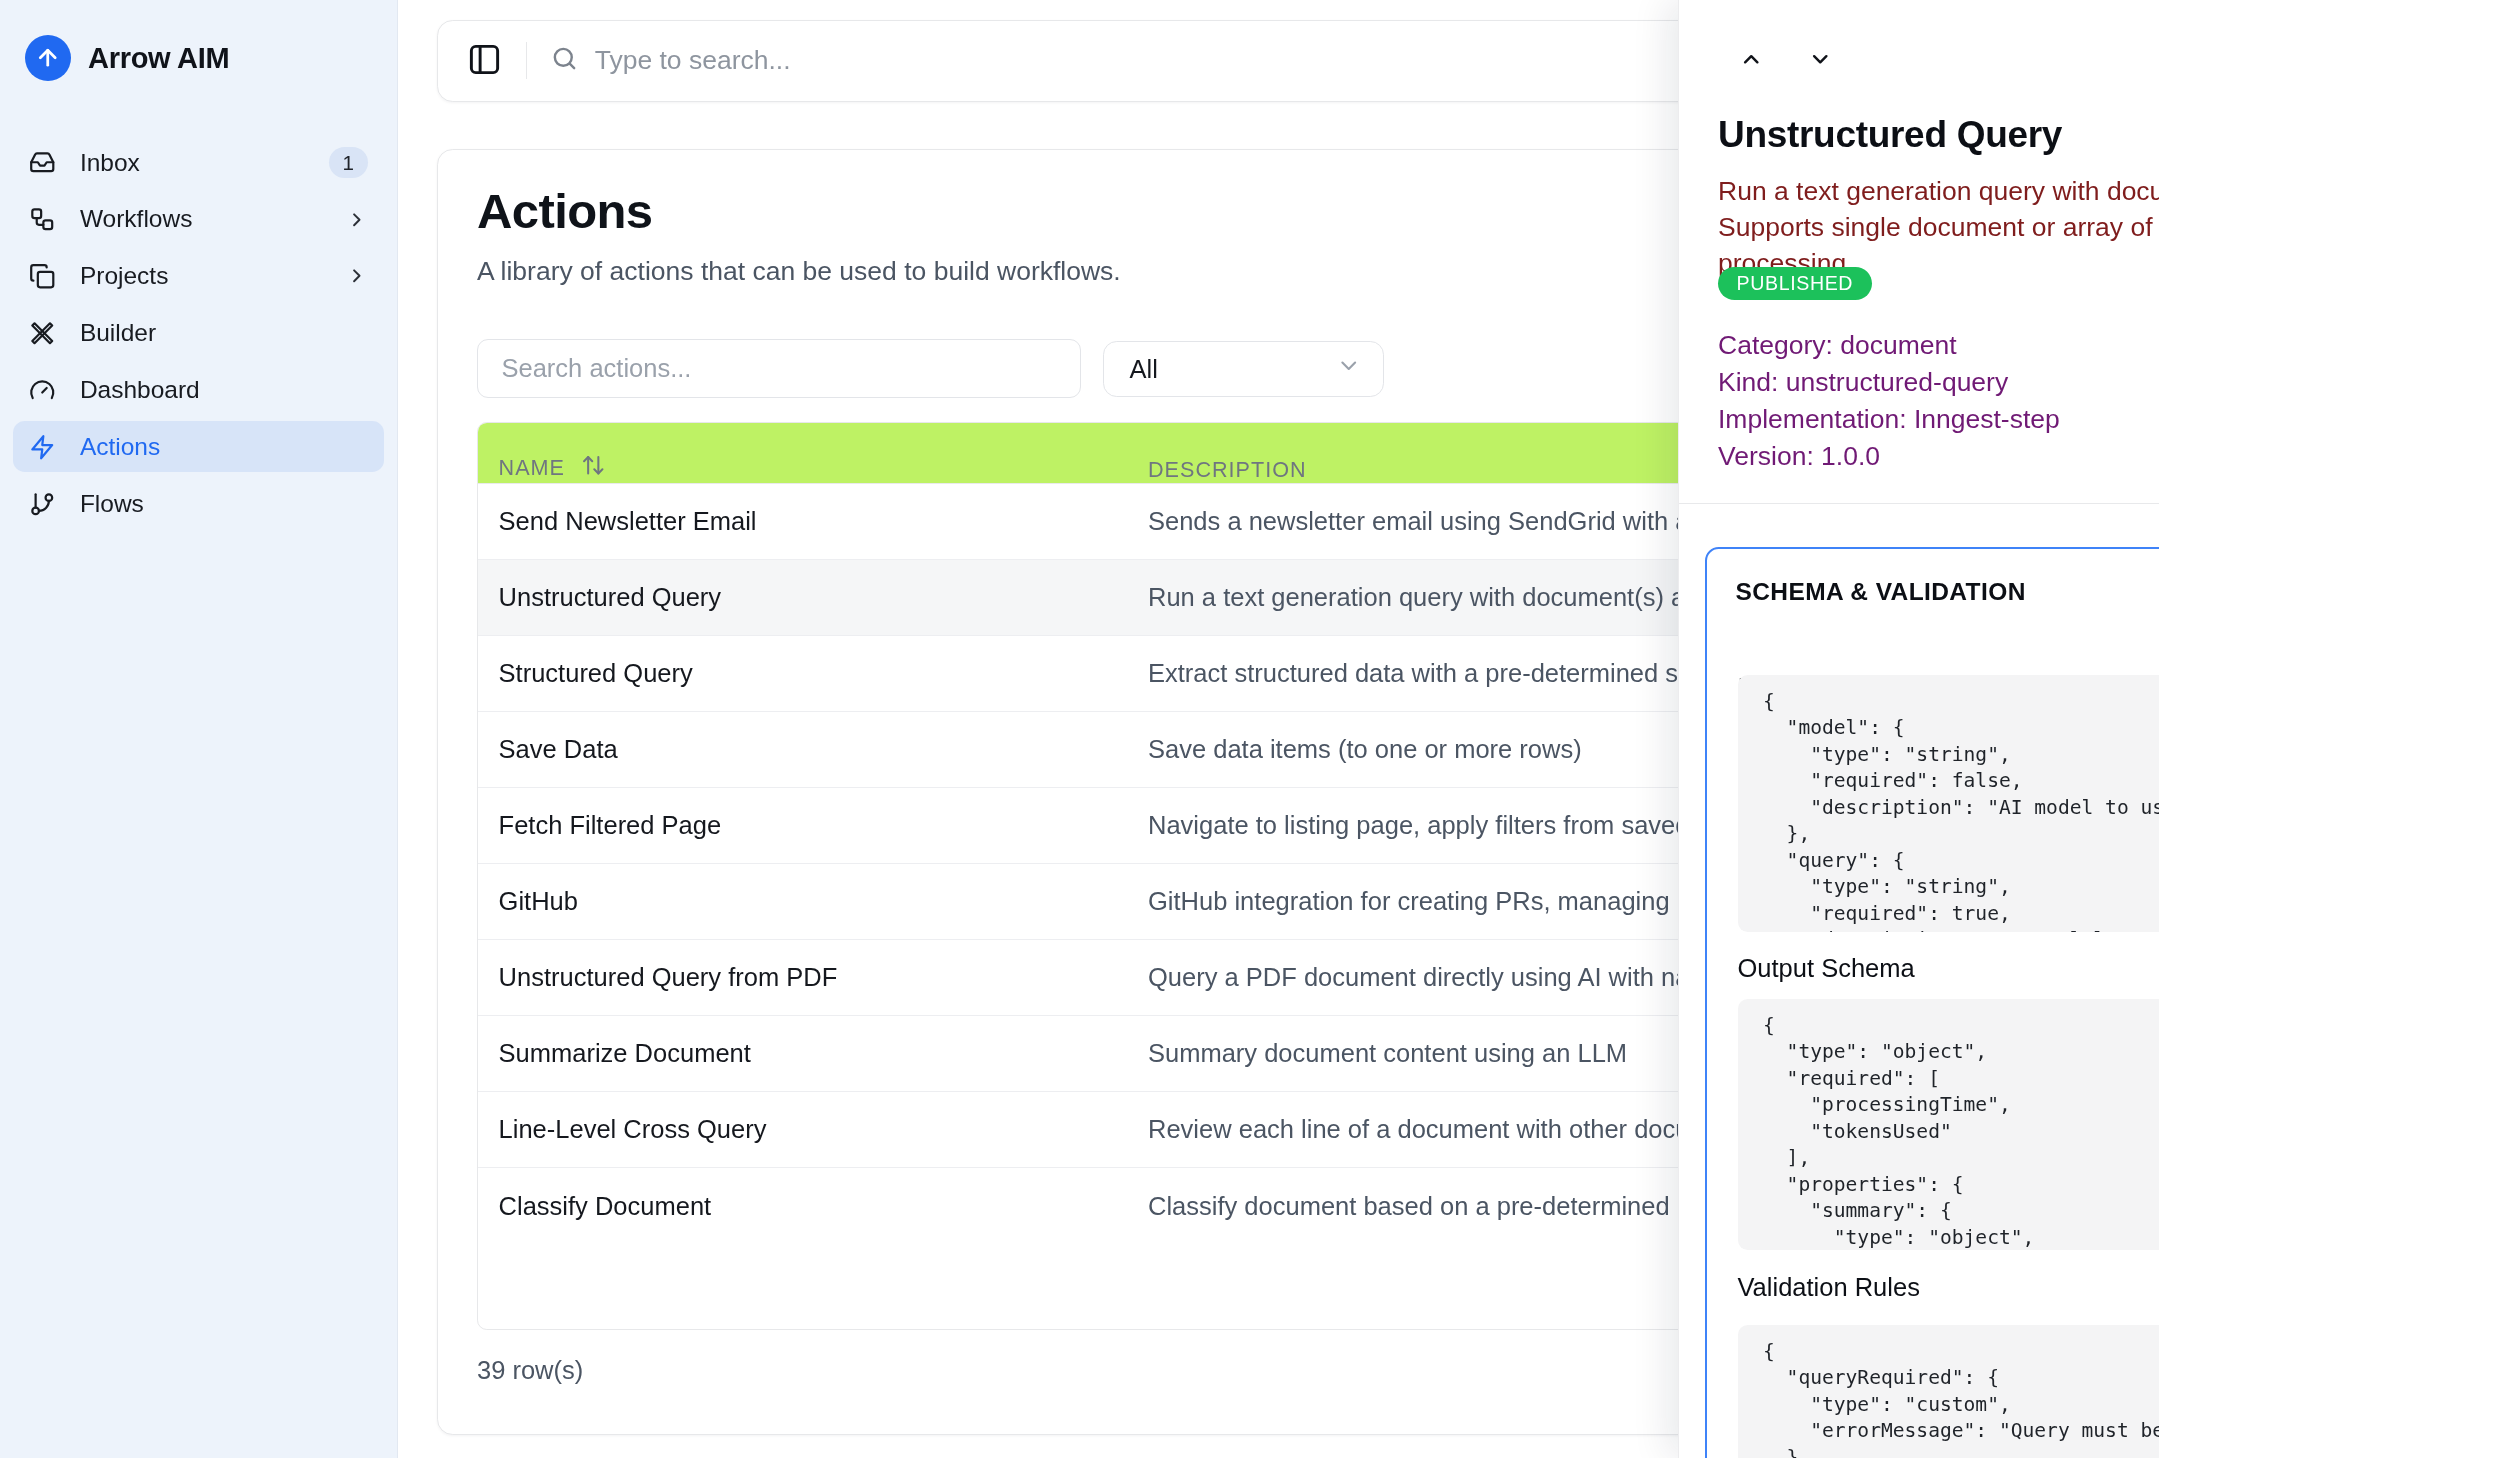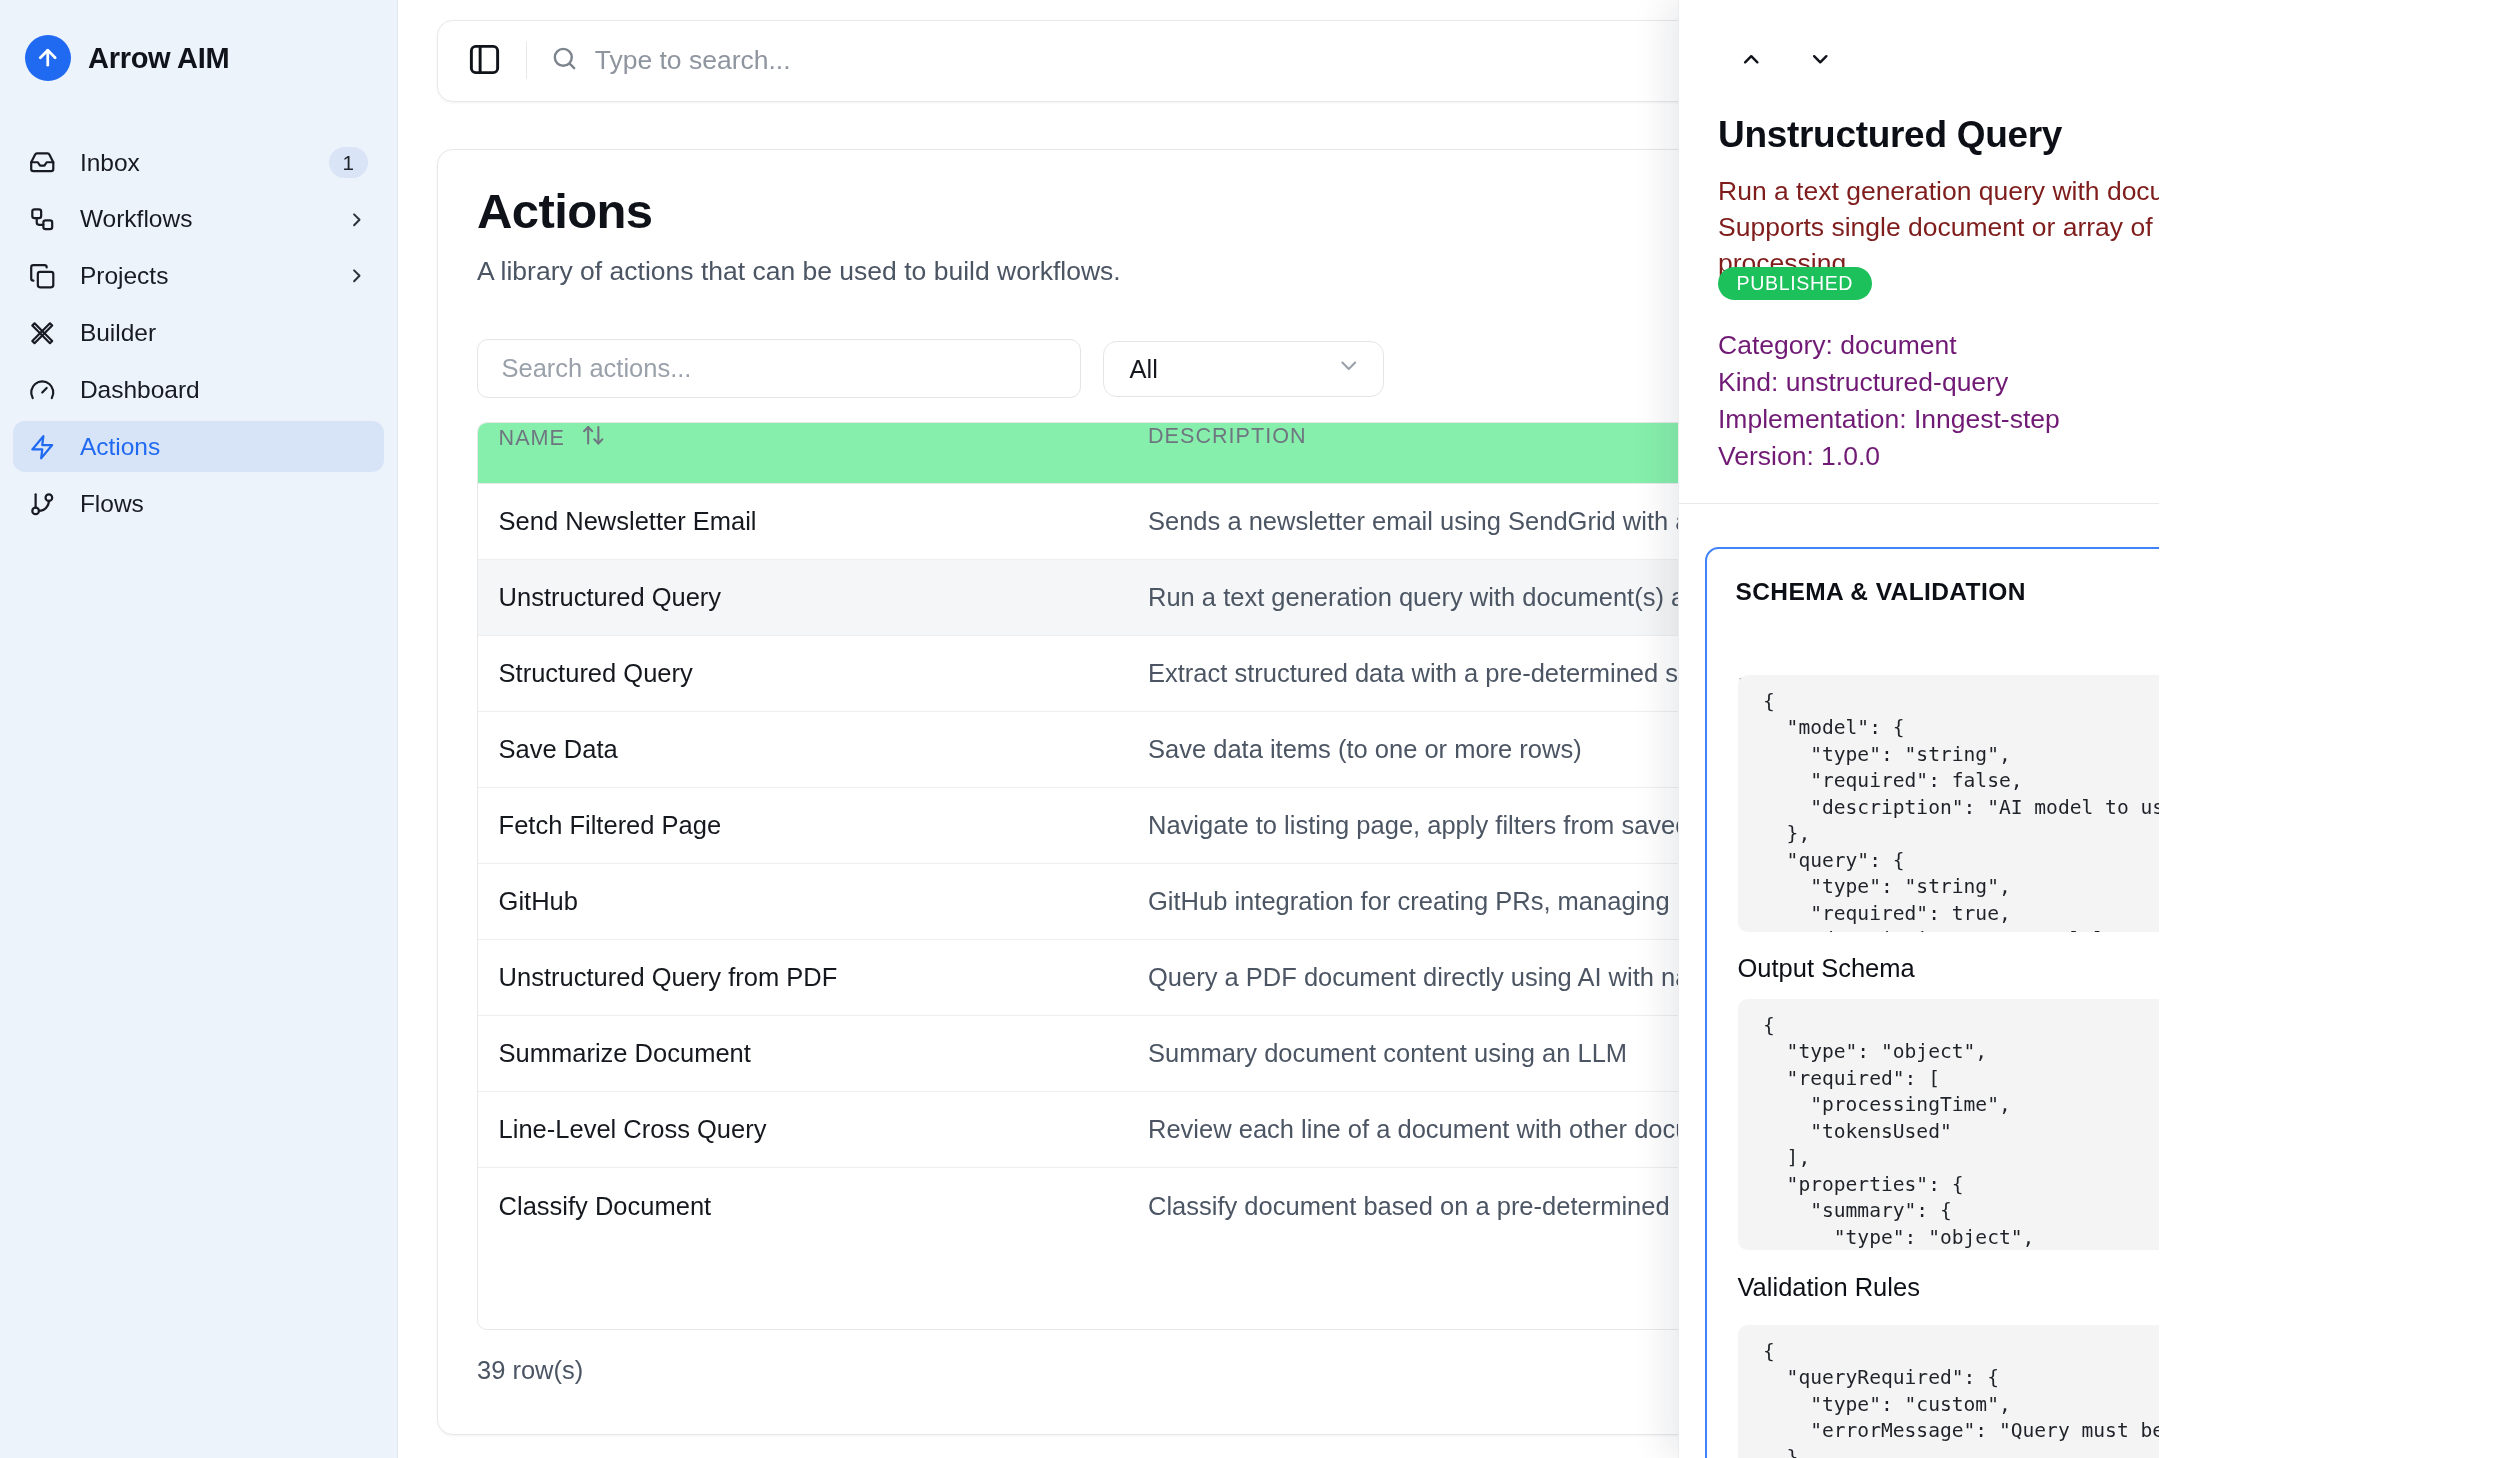--- a/index.html
+++ b/index.html
@@ -36,21 +36,21 @@
   .main-card { position:absolute; left:437px; top:149px; width:2058px; height:1286px; background:#fff; border:1px solid #e7e8ea; border-radius:15.7px; box-shadow:0 1px 2.9px rgba(16,24,40,.05); }
   .page-title { position:absolute; left:39px; top:33px; font-size:49px; font-weight:700; color:#0f1319; letter-spacing:-0.6px; }
   .page-subtitle { position:absolute; left:39px; top:106px; font-size:26.5px; color:#4b5563; }
   .actions-search { position:absolute; left:39px; top:189px; width:604px; height:59px; border:1px solid #e3e5e9; border-radius:11px; background:#fff; display:flex; align-items:center; padding:0 23.5px;justify-content:center; }
   .actions-search input { border:none; outline:none; width:100%; font-size:25.5px; color:#30343b; font-family:inherit; background:transparent; }
   .actions-search input::placeholder { color:#9aa1ab; }
   .filter-select { position:absolute; left:665px; top:191px; width:281px; height:56px; border:1px solid #e3e5e9; border-radius:13.7px; background:#fff; display:flex; align-items:center; justify-content:space-between; padding:0 21.6px 0 25.5px; font-size:25.5px; color:#15181e; cursor:pointer; }
   .filter-select svg { width:25.5px; height:25.5px; color:#9aa1ab; }
 
   .tablewrap { position:absolute; left:39px; top:272px; width:1980px; height:908px; border:1px solid #e7e8ea; border-radius:9.8px; overflow:hidden; background:#fff; }
-  .thead { position:relative; height:61px; background:#86efac; border-bottom:1px solid #e9eaec; display:flex; align-items:flex-start; font-size:21.6px; color:#6f7680; letter-spacing:1px; }
+  .thead { position:relative; height:61px; background:#bef264; border-bottom:1px solid #e9eaec; display:flex; align-items:flex-end; font-size:21.6px; color:#6f7680; letter-spacing:1px; }
   .th-name { padding-left:20.6px; display:flex; align-items:center; gap:15.7px; }
   .th-name svg { width:24.5px; height:24.5px; color:#6f7680; }
   .th-desc { position:absolute; left:670px; }
   .trow { position:relative; height:76px; display:flex; align-items:center; border-bottom:1px solid #edeef1; cursor:pointer; }
   .trow:last-child { border-bottom:none; }
   .trow.selected { background:#f5f6f7; }
   .td-name { padding-left:20.6px; font-size:25.5px; color:#15181e; white-space:nowrap; }
   .td-desc { position:absolute; left:670px; font-size:25.5px; color:#4b5563; white-space:nowrap; }
   .rowcount { position:absolute; left:39px; top:1206px; font-size:25.5px; color:#4b5563; }
 

